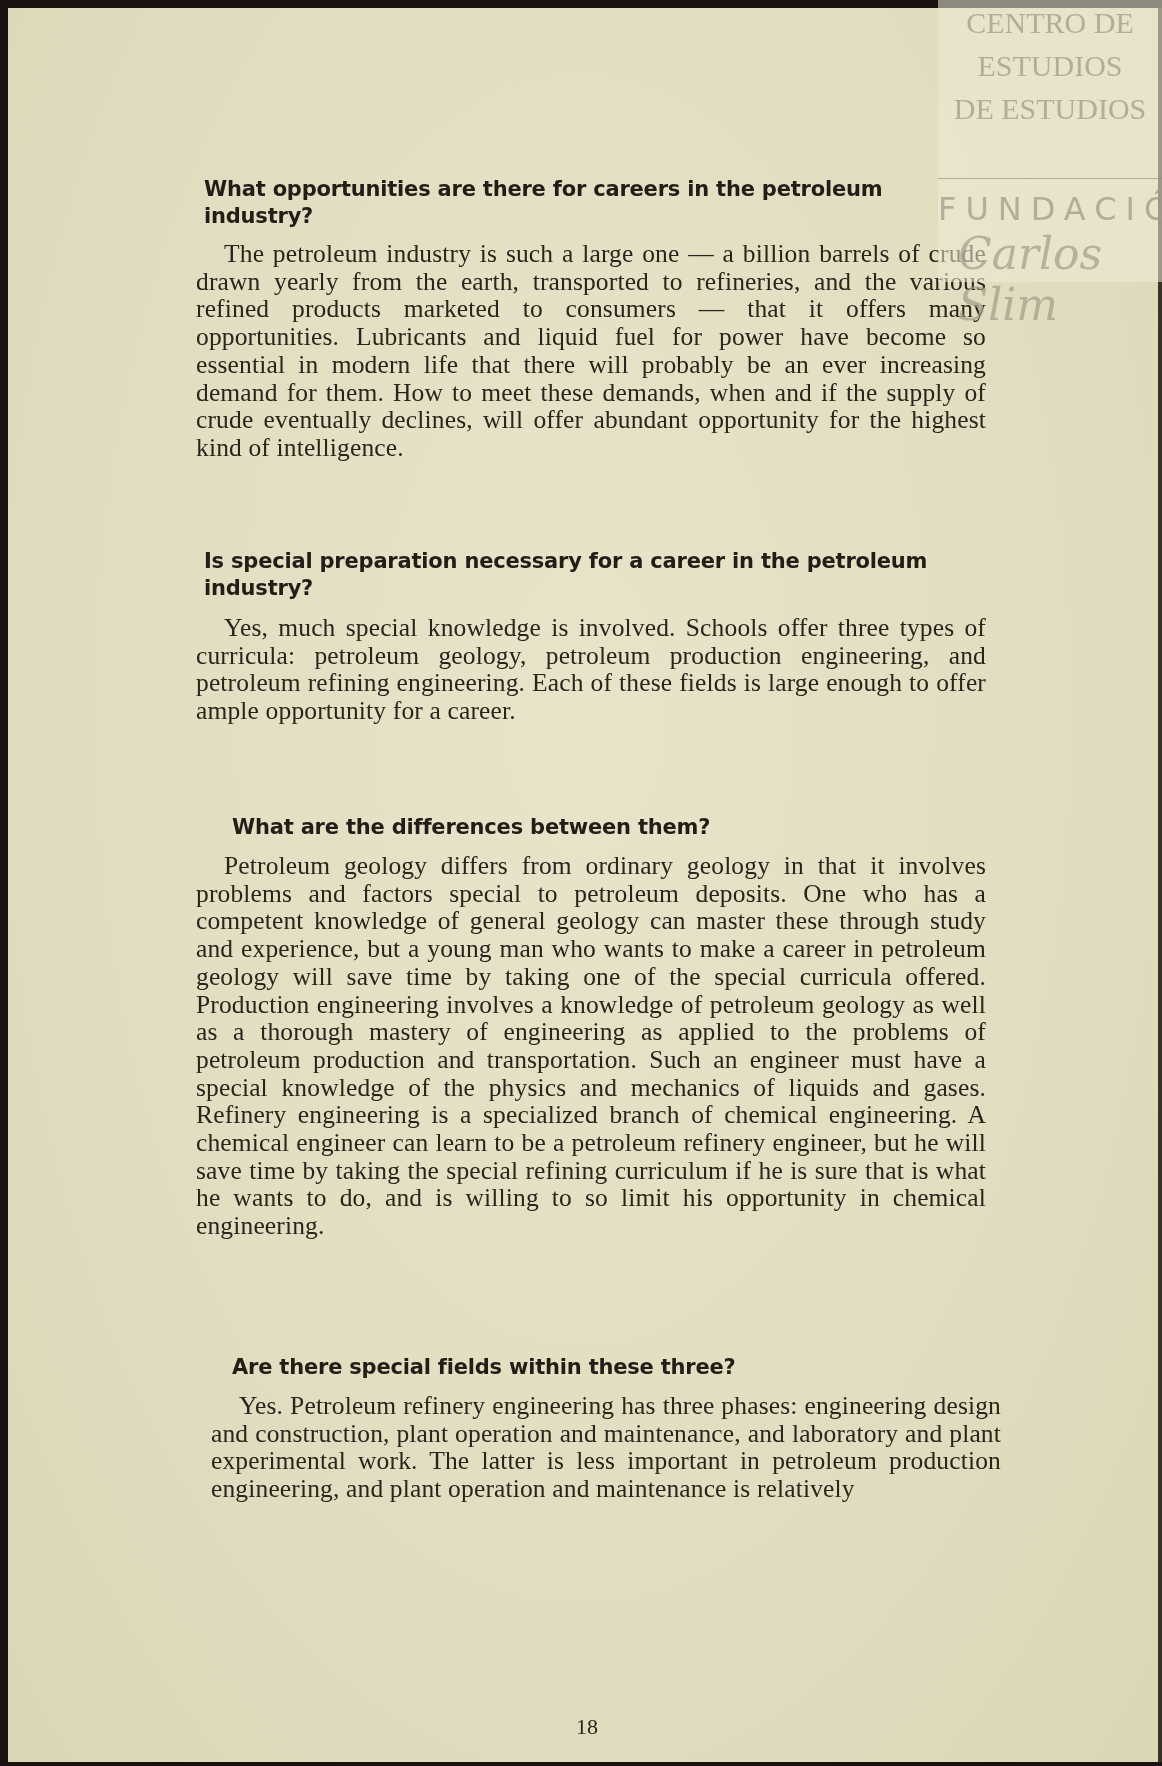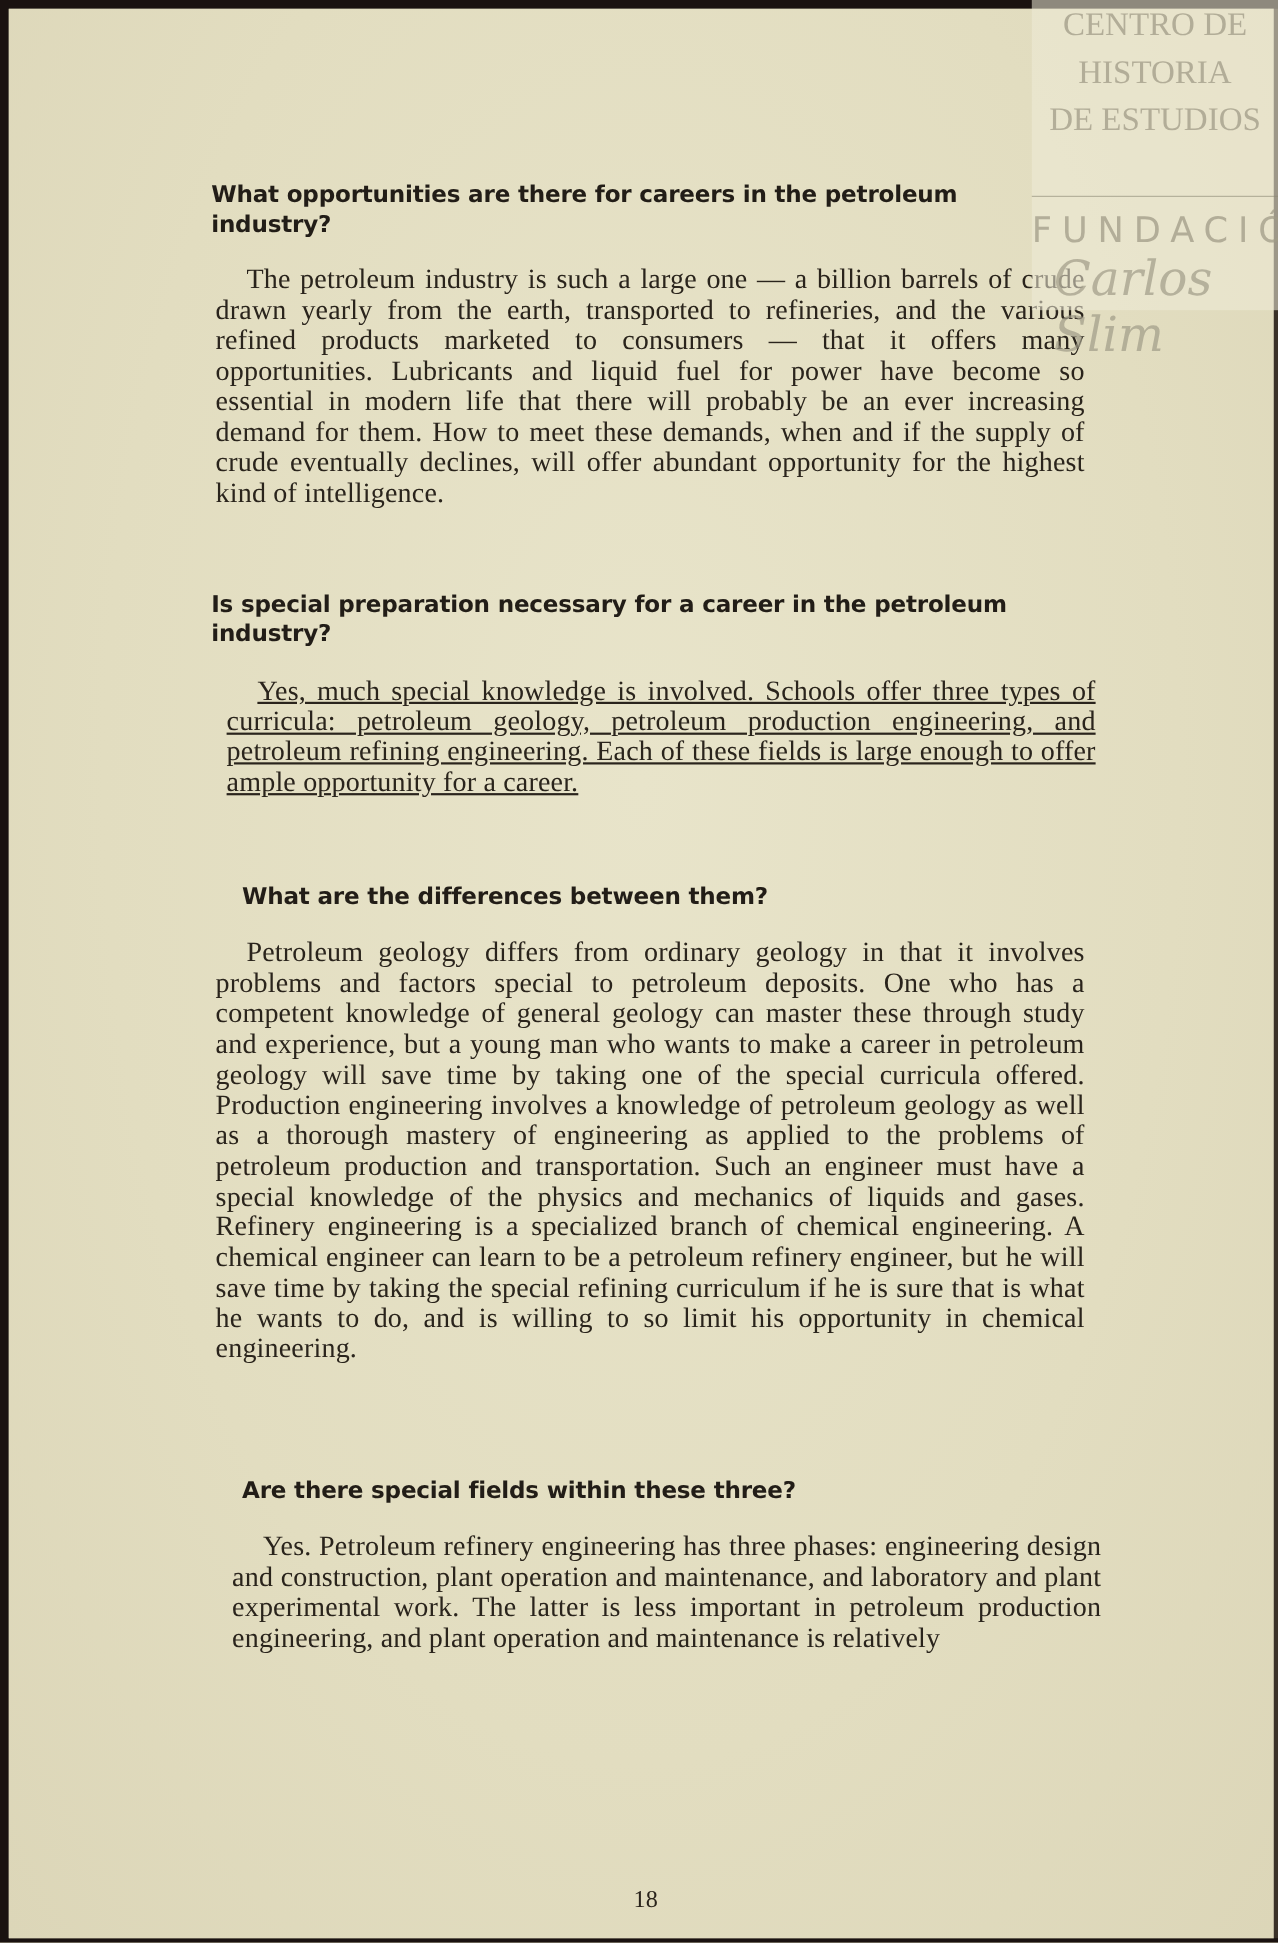--- a/index.html
+++ b/index.html
@@ -35,37 +35,37 @@
       left: 184px;
       top: 156px;
       width: 790px;
     }
     .q {
       font-family: "DejaVu Sans", sans-serif;
       font-weight: bold;
       font-size: 21px;
       line-height: 27px;
       color: #221d17;
-      margin: 0;
+      margin: 12px;
       letter-spacing: -0.2px;
     }
     .a {
       font-family: "Liberation Serif", serif;
       font-size: 25.5px;
       line-height: 27.7px;
       color: #2a241c;
       text-align: justify;
       text-indent: 28px;
       margin: 4px;
       letter-spacing: 0.15px;
     }
     .sec1-q { position: absolute; left: 0; top: 0; width: 790px; }
     .sec1-a { position: absolute; left: 0; top: 72px; width: 790px; }
     .sec2-q { position: absolute; left: 0; top: 372px; width: 790px; }
-    .sec2-a { position: absolute; left: 10px; top: 446px; width: 790px; text-decoration: underline; }
+    .sec2-a { position: absolute; left: 0; top: 446px; width: 790px; }
     .sec3-q { position: absolute; left: 28px; top: 638px; width: 762px; }
     .sec3-a { position: absolute; left: 0; top: 684px; width: 790px; }
     .sec4-q { position: absolute; left: 28px; top: 1178px; width: 762px; }
     .sec4-a { position: absolute; left: 15px; top: 1224px; width: 790px; }
     .page-number {
       position: absolute;
       left: 0;
       top: 1550px;
       width: 790px;
       text-align: center;
@@ -143,18 +143,18 @@
     <h3 class="q sec4-q">Are there special fields within these three?</h3>
     <p class="a sec4-a">Yes. Petroleum refinery engineering has three phases: engineering design and construction, plant operation and maintenance, and laboratory and plant experimental work. The latter is less important in petroleum production engineering, and plant operation and maintenance is relatively</p>
 
     <div class="page-number">18</div>
   </div>
 </div>
 <div class="right-edge"></div>
 
 <div class="watermark">
   <div class="wm-line wm-l1">CENTRO DE</div>
-  <div class="wm-line wm-l2">HISTORIA</div>
+  <div class="wm-line wm-l2">ESTUDIOS</div>
   <div class="wm-line wm-l3">DE ESTUDIOS</div>
   <div class="wm-rule"></div>
   <div class="wm-fund">FUNDACIÓN</div>
   <div class="wm-sig">Carlos Slim</div>
 </div>
 
 </body></html>

